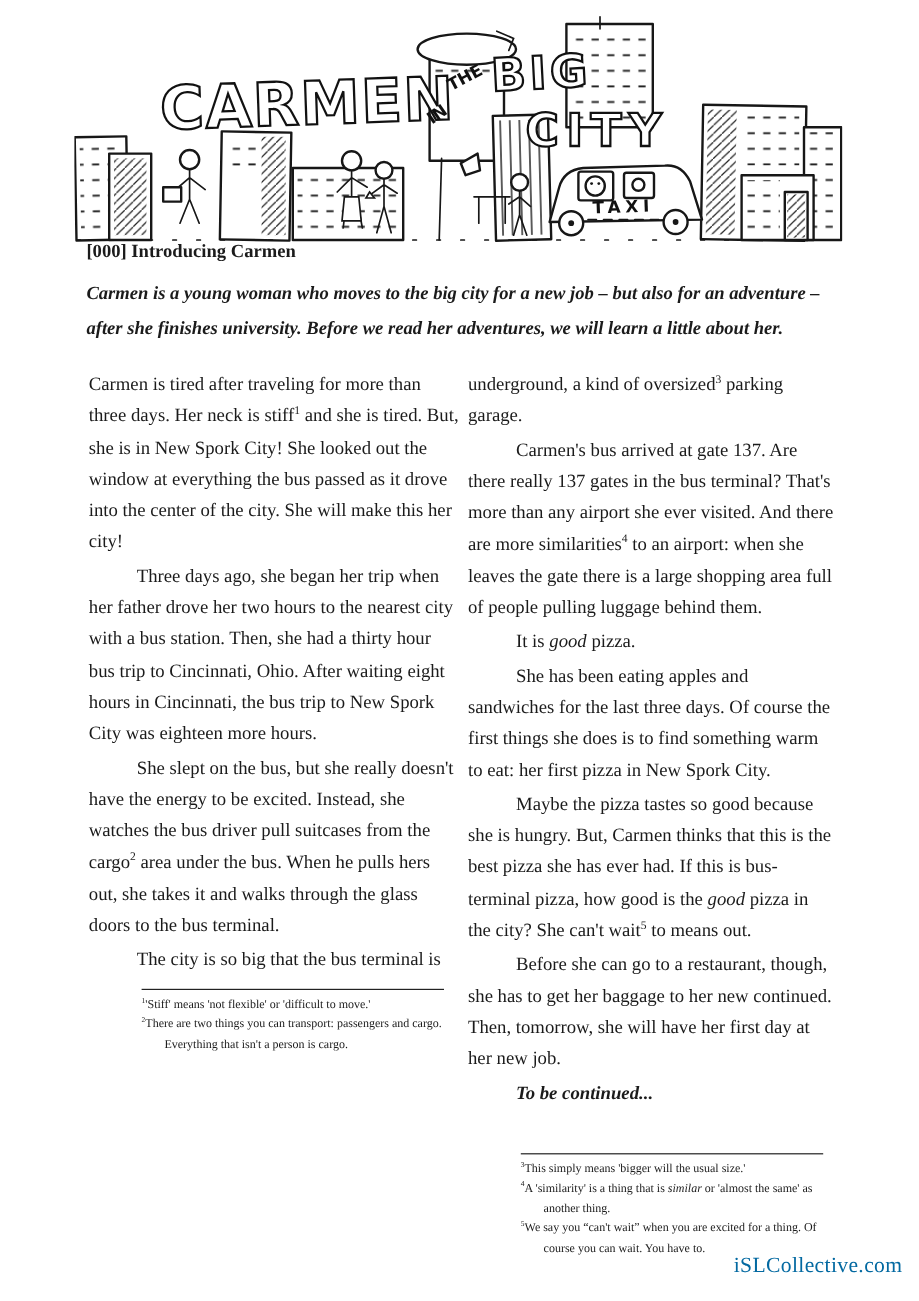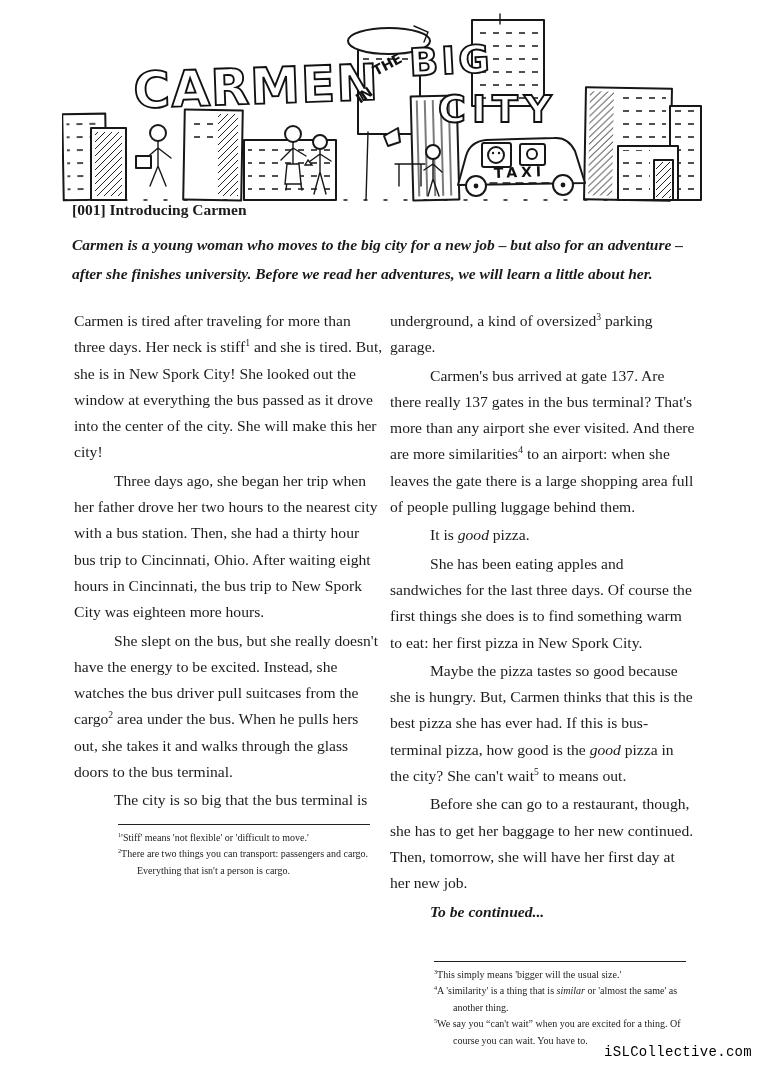--- a/index.html
+++ b/index.html
@@ -29,21 +29,21 @@
   sup{font-size:.62em;line-height:0;vertical-align:super;}
   
   .footnotes{font-size:10px;line-height:16.5px;margin-left:46px;}
   .fn-left{margin-top:10px;}
   .fn-right{margin-top:36px;}
   .fnsep{width:252px;height:0;border:none;border-top:1.5px solid #222;margin:0 0 5px 0;}
   .footnote{padding-left:1.9em;text-indent:-1.9em;margin:0;}
   
   .watermark{
     position:absolute;right:14px;top:1044px;
-    font-family:Liberation Mono, monospace;font-size:14px;color:#000000;letter-spacing:.3px;
+    font-family:Liberation Serif, serif;font-size:18px;color:#0369a1;letter-spacing:.3px;
   }
 </style>
 </head>
 <body>
 
 <div class="page">
 
   <div class="illustration">
     <svg viewBox="0 0 640 188">
       <defs>
@@ -157,21 +157,21 @@
       <g>
         <text class="outline-text" x="72" y="94" font-size="50" letter-spacing="1" transform="rotate(-2 72 94)">CARMEN</text>
         <text class="solid-text" x="298" y="90" font-size="14" transform="rotate(-35 298 90)">IN</text>
         <text class="solid-text" x="314" y="62" font-size="14" transform="rotate(-28 314 62)">THE</text>
         <text class="outline-text" x="348" y="62" font-size="38" letter-spacing="3" transform="rotate(-3 348 62)">BIG</text>
         <text class="outline-text" x="376" y="108" font-size="38" letter-spacing="6">CITY</text>
       </g>
     </svg>
   </div>
 
-  <div class="lesson-title">[001] Introducing Carmen</div>
+  <div class="lesson-title">[000] Introducing Carmen</div>
   <div class="lesson-intro">Carmen is a young woman who moves to the big city for a new job – but also for an adventure – after she finishes university. Before we read her adventures, we will learn a little about her.</div>
 
   <div class="column col-left">
     <p class="para noindent"><span>Carmen is tired after traveling for more than three days. Her neck is stiff</span><sup>1</sup><span> and she is tired. But, she is in New Spork City! She looked out the window at everything the bus passed as it drove into the center of the city. She will make this her city!</span></p>
     <p class="para"><span>Three days ago, she began her trip when her father drove her two hours to the nearest city with a bus station. Then, she had a thirty hour bus trip to Cincinnati, Ohio. After waiting eight hours in Cincinnati, the bus trip to New Spork City was eighteen more hours.</span></p>
     <p class="para"><span>She slept on the bus, but she really doesn't have the energy to be excited. Instead, she watches the bus driver pull suitcases from the cargo</span><sup>2</sup><span> area under the bus. When he pulls hers out, she takes it and walks through the glass doors to the bus terminal.</span></p>
     <p class="para"><span>The city is so big that the bus terminal is</span></p>
 
     <div class="footnotes fn-left">
       <hr class="fnsep">

